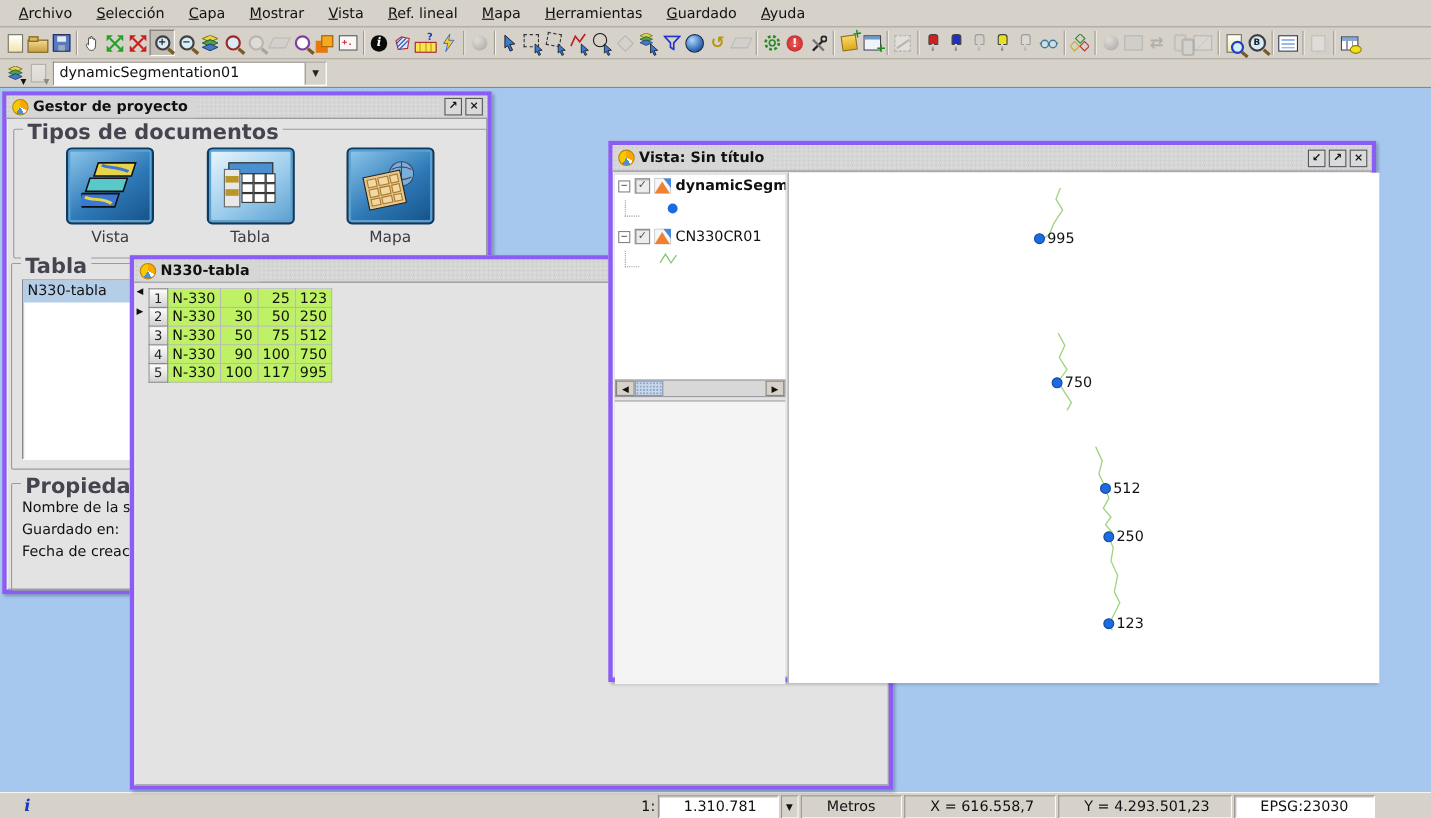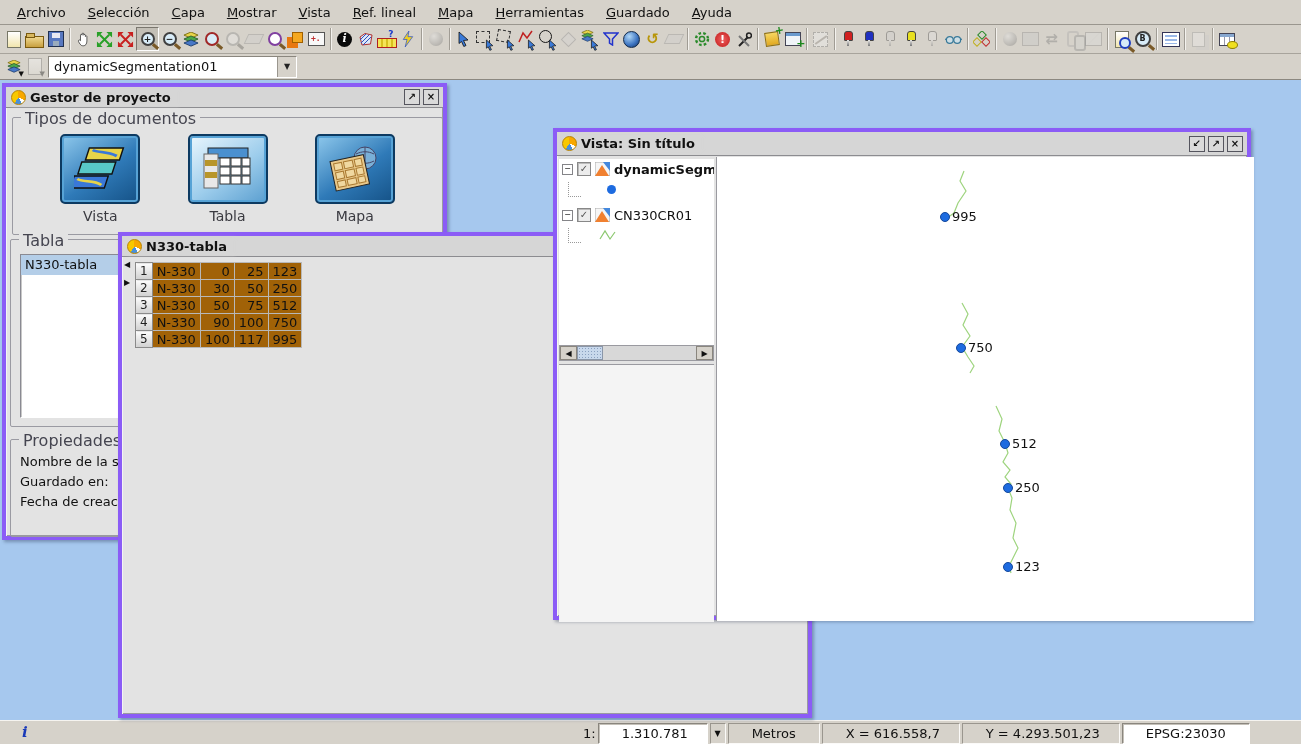--- a/index.html
+++ b/index.html
@@ -76,34 +76,34 @@
   .titlebar{height:21px;display:flex;align-items:center;gap:4px;padding:0 4px;box-sizing:border-box;border-bottom:1px solid #8c8c90;
     background-color:#d6d6d6;
     background-image:radial-gradient(#bdbdbd 22%,rgba(0,0,0,0) 23%),radial-gradient(#ececec 22%,rgba(0,0,0,0) 23%);
     background-size:4px 4px;background-position:0 0,2px 2px;font-weight:bold;font-size:13px;white-space:nowrap}
   .titlegrp{display:flex;align-items:center;gap:4px;background:#d6d6d6;padding:1px 6px 1px 1px;box-shadow:2px 0 3px #d6d6d6}
   .appic{width:13px;height:13px;border-radius:50%;flex:none;border:1px solid #b88300;
     background:conic-gradient(#f8a800 0 115deg,#ffffff 115deg 150deg,#4a90d8 150deg 215deg,#f8c800 215deg 360deg)}
   .tb-btns{margin-left:auto;display:flex;gap:3px;background:#d6d6d6;padding-left:4px}
   .tb-b{width:16px;height:16px;border:1px solid #55555e;background:#dadada;font:bold 10px/14px "DejaVu Sans",sans-serif;text-align:center;box-sizing:border-box}
   .fs{position:absolute;border:1px solid #9a9aa2;border-radius:2px;box-sizing:border-box}
-  .fs-legend{position:absolute;top:-9px;left:8px;background:#e3e3e3;padding:0 4px;font-weight:normal;color:#454550;font-size:16px;white-space:nowrap}
+  .fs-legend{position:absolute;top:-9px;left:8px;background:#e3e3e3;padding:0 4px;font-weight:bold;color:#454550;font-size:19px;white-space:nowrap}
   
   .docbtn{width:80px;height:70px;border-radius:5px;box-sizing:border-box;border:2px solid #0d3a61;
           background:linear-gradient(145deg,#8ec8ec,#2f7ab8 55%,#155287);box-shadow:inset 0 0 0 2px #57a3d6;
           display:flex;align-items:center;justify-content:center}
   .docbtn.sel{background:linear-gradient(145deg,#eaf6fd,#9dcdec 55%,#5b9fd0)}
   .doclabel{width:80px;text-align:center;margin-top:4px;color:#3a3a40;font-size:14px}
   
   .listbox{position:absolute;background:#fff;border:1px solid;border-color:#8a8a92 #fff #fff #8a8a92;box-shadow:inset 1px 1px 0 #c8c8c8}
   .listitem{height:20px;line-height:20px;padding:0 4px;font-size:13px}
   .listitem.sel{background:#b4cee8}
   
   .grid{position:absolute;border-collapse:collapse;font-size:13px;background:#fff}
-  .grid td{border:1px solid #b8b8b8;height:16px;padding:0 4px;background:#a16207;white-space:nowrap}
+  .grid td{border:1px solid #b8b8b8;height:16px;padding:0 4px;background:#bef264;white-space:nowrap}
   .grid .hd,.grid .rn{background:linear-gradient(#fcfcfc,#d0d0d0);border:1px solid #8a8a8a;border-radius:2px;text-align:center;font-size:12px;color:#222}
   .grid .hd{height:17px}
   .grid td.num{text-align:right}
   
   .tnode{display:flex;align-items:center;gap:4px;height:20px;white-space:nowrap}
   .exp{width:9px;height:9px;border:1px solid #848488;background:#fff;font:8px/7px "DejaVu Sans",sans-serif;text-align:center;flex:none;margin-left:3px}
   .cb{width:12px;height:12px;border:1px solid #888;background:#ececec;box-shadow:inset 1px 1px 0 #bbb;flex:none;text-align:center;font:bold 10px/11px "DejaVu Sans",sans-serif;color:#555}
   .layeric{flex:none}
   .conn{width:12px;height:14px;border-left:1px dotted #999;border-bottom:1px dotted #999;margin-left:9px;flex:none}
   

